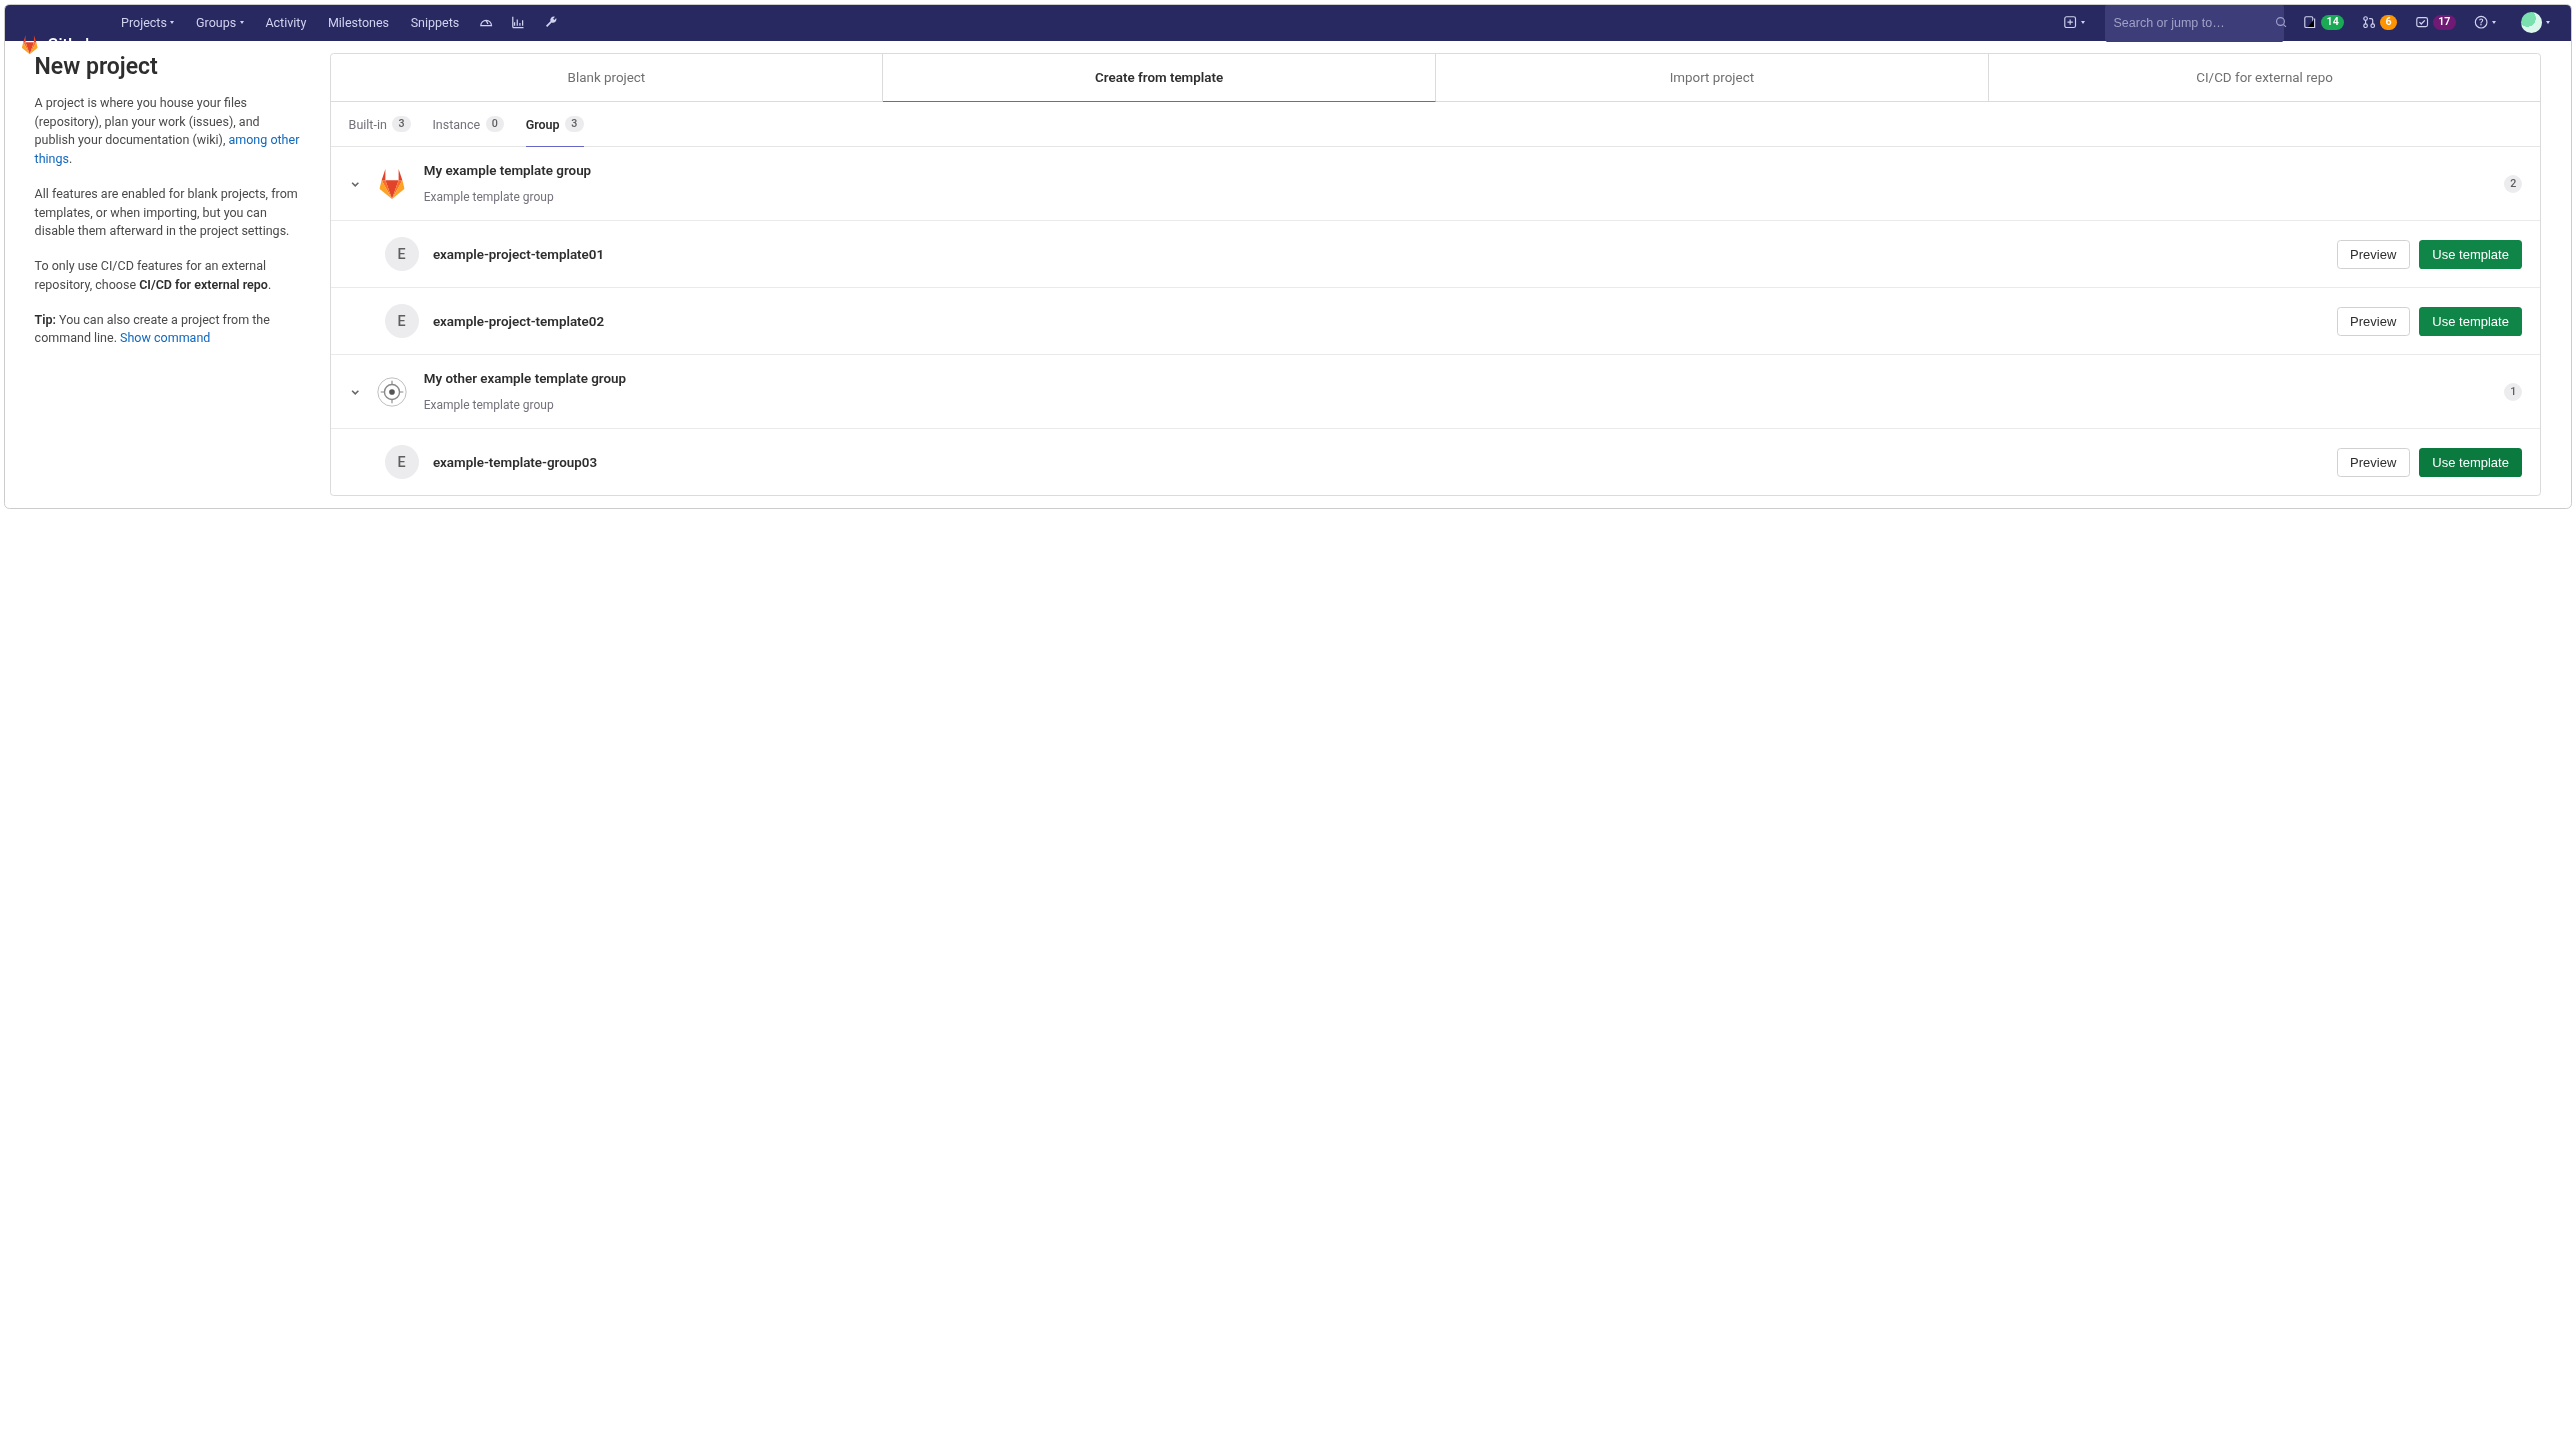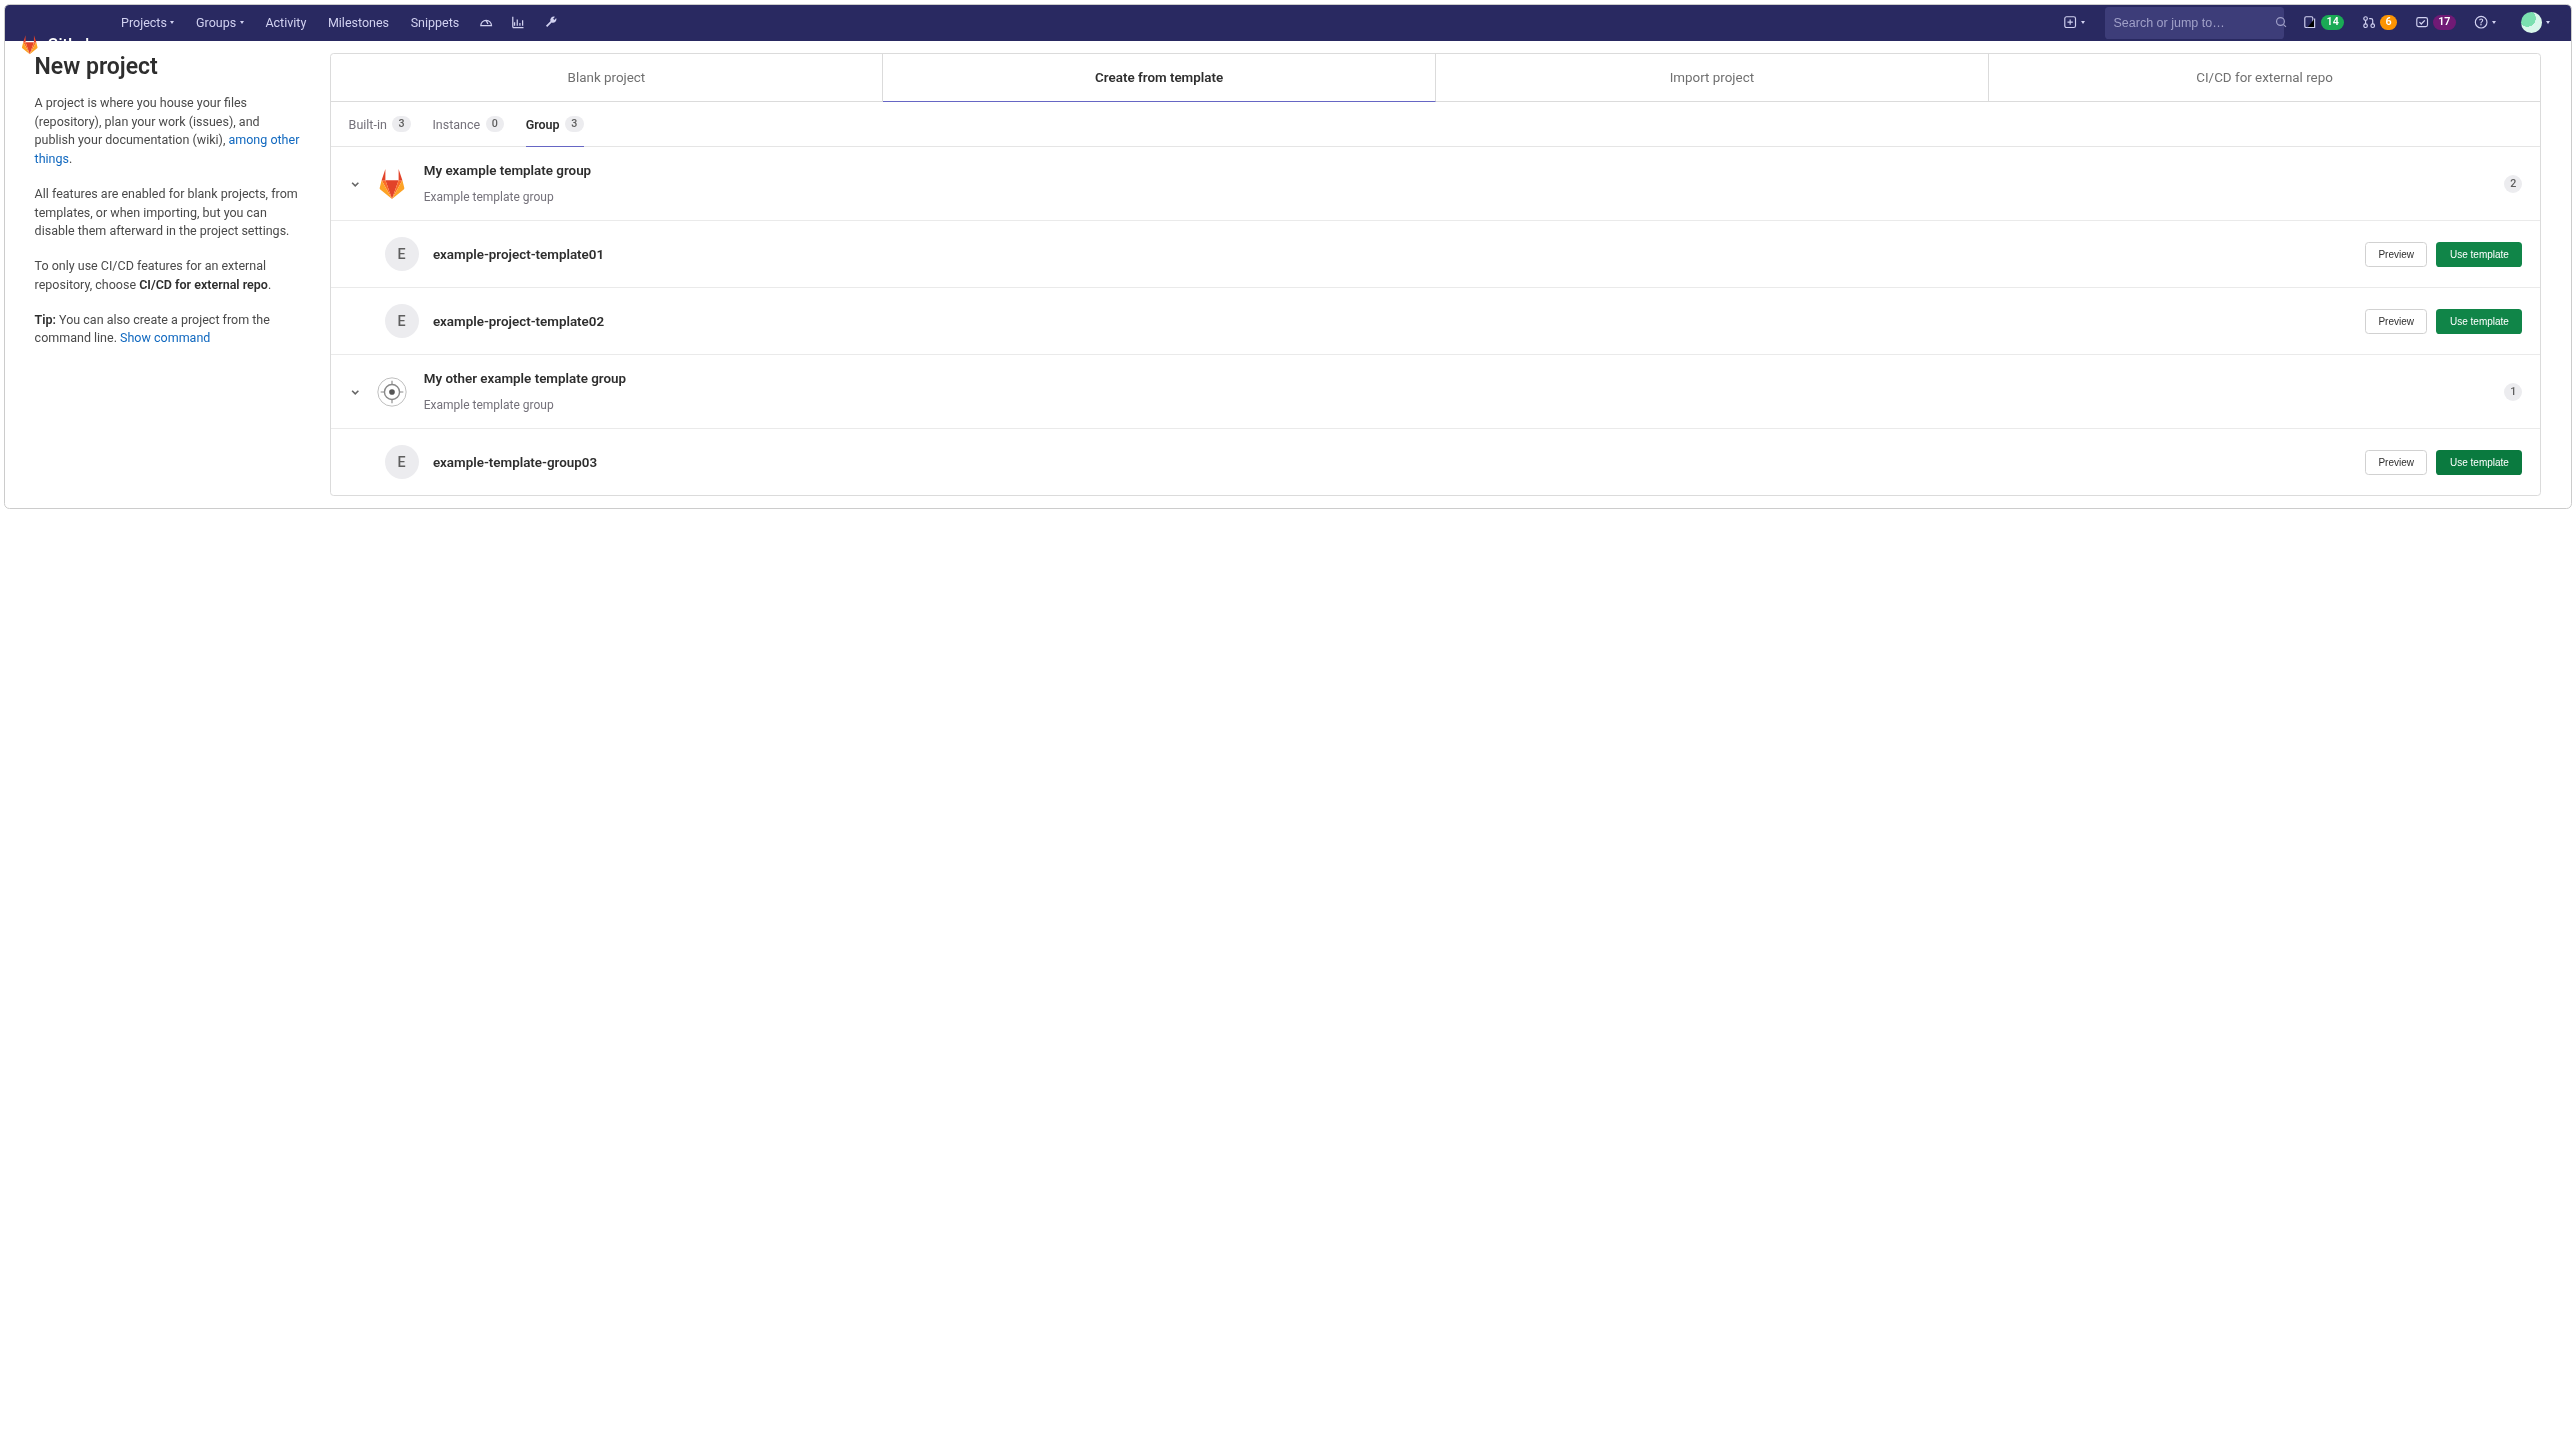--- a/index.html
+++ b/index.html
@@ -32,21 +32,21 @@
   color:#d1d1f0; font-size:12.5px; padding:0 9px;
   display:flex; align-items:center; gap:3.6px; cursor:pointer;justify-content:space-between;
 }
 .nav-spacer { flex:1; }
 .nav-icon { color:#d1d1f0; padding:0 7.2px; cursor:pointer; display:flex; align-items:center; }
 .nav-icon svg { width:14.3px; height:14.3px; fill:currentColor; }
 .search-box {
   background:#3d3d79;
   border-radius:3.6px;
   display:flex; align-items:center;
-  padding:0 9px; height:32px; width:179px;
+  padding:0 9px; height:38px; width:179px;
   margin:0 9px;
 }
 .search-box input {
   background:transparent; border:none; outline:none;
   color:#fff; font-size:12.5px; flex:1;
 }
 .search-box input::placeholder { color:#a0a0c8; }
 .badge-counter {
   display:flex; align-items:center; gap:3.6px;
   padding:0 7.2px; cursor:pointer; color:#d1d1f0;
@@ -145,21 +145,21 @@
 .tmpl-row .av {
   width:34px; height:34px; border-radius:50%;
   background:#ececef; color:#5e5e5e;
   display:flex; align-items:center; justify-content:center;
   font-size:14.3px; font-weight:500;
 }
 .tmpl-row .name { font-weight:600; font-size:13.4px; color:#2e2e2e; }
 .tmpl-row .actions { margin-left:auto; display:flex; gap:9px; }
 .btn {
   border-radius:3.6px; padding:6.3px 12.5px;
-  font-size:10px; cursor:pointer;
+  font-size:13px; cursor:pointer;
   border:0.9px solid transparent;
 }
 .btn-white { background:#fff; border-color:#d1d1d1; color:#2e2e2e; }
 .btn-green { background:#108548; color:#fff; }
 .btn-green.dark { background:#0a7a3f; }
 
 
 svg { display:block; }
 </style>
 </head>

